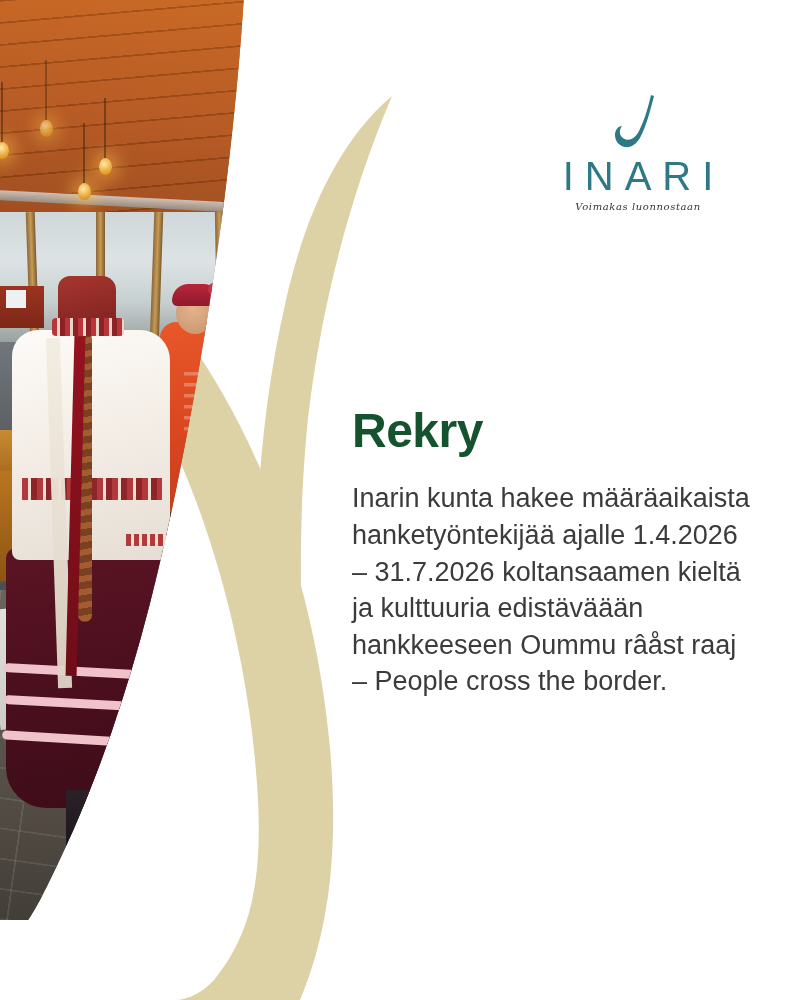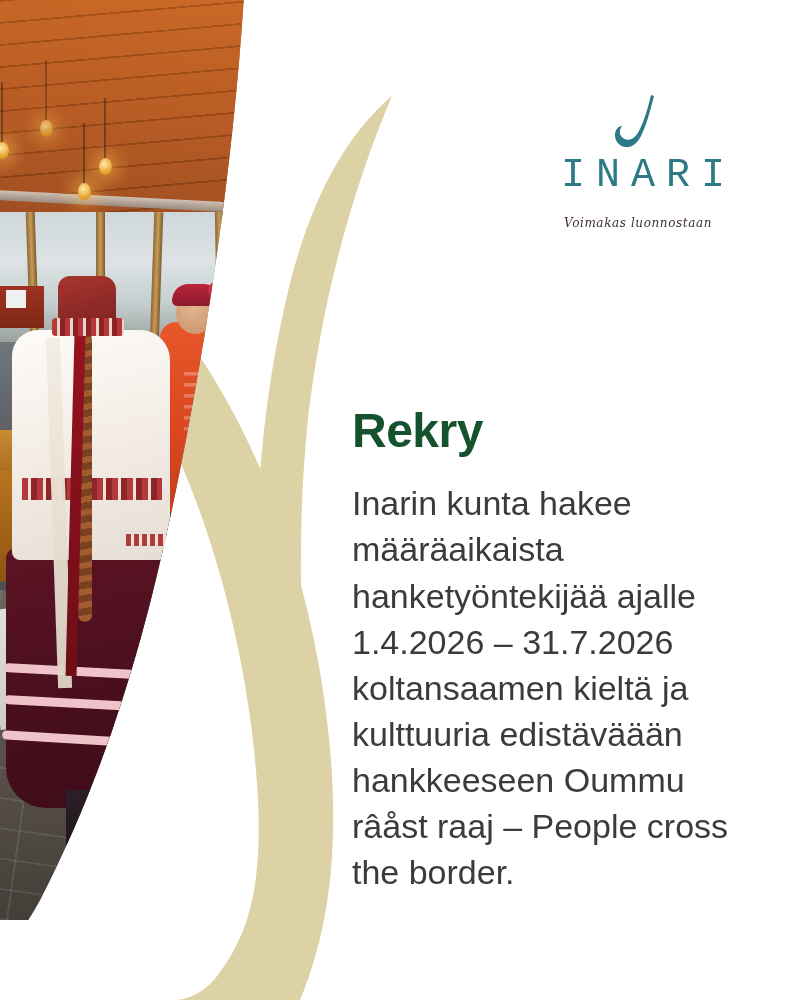--- a/index.html
+++ b/index.html
@@ -292,53 +292,53 @@
     top: 92px;
     width: 176px;
     text-align: center;
     color: #2d7a86;
   }
   .logo-mark {
     display: block;
     margin: 0 auto 2px auto;
   }
   .logo-word {
-    font-family: Liberation Mono, monospace;
+    font-family: Liberation Sans, sans-serif;
     font-size: 40px;
     letter-spacing: 11px;
     line-height: 1;
     color: #2d7a86;
     padding-left: 11px;
   }
   .logo-tag {
     font-family: "DejaVu Serif", serif;
     font-style: italic;
-    font-size: 12px;
+    font-size: 10px;
     letter-spacing: .6px;
     color: #3f2f33;
-    margin-top: 20px;
+    margin-top: 5px;
   }
 
   
   .content {
     position: absolute;
     left: 352px;
     top: 406px;
     width: 400px;
   }
   .headline {
     font-size: 48px;
     font-weight: bold;
     color: #14532d;
     line-height: 1.05;
     margin: 0 0 24px 0;
     letter-spacing: -0.5px;
   }
   .body-copy {
-    font-size: 34px;
+    font-size: 27px;
     line-height: 1.355;
     color: #3b3b3b;
     margin: 0;
     white-space: pre-line;
   }
   .cta {
     font-size: 27px;
     line-height: 1.355;
     color: #3b3b3b;
     margin: 38px 0 0 0;

